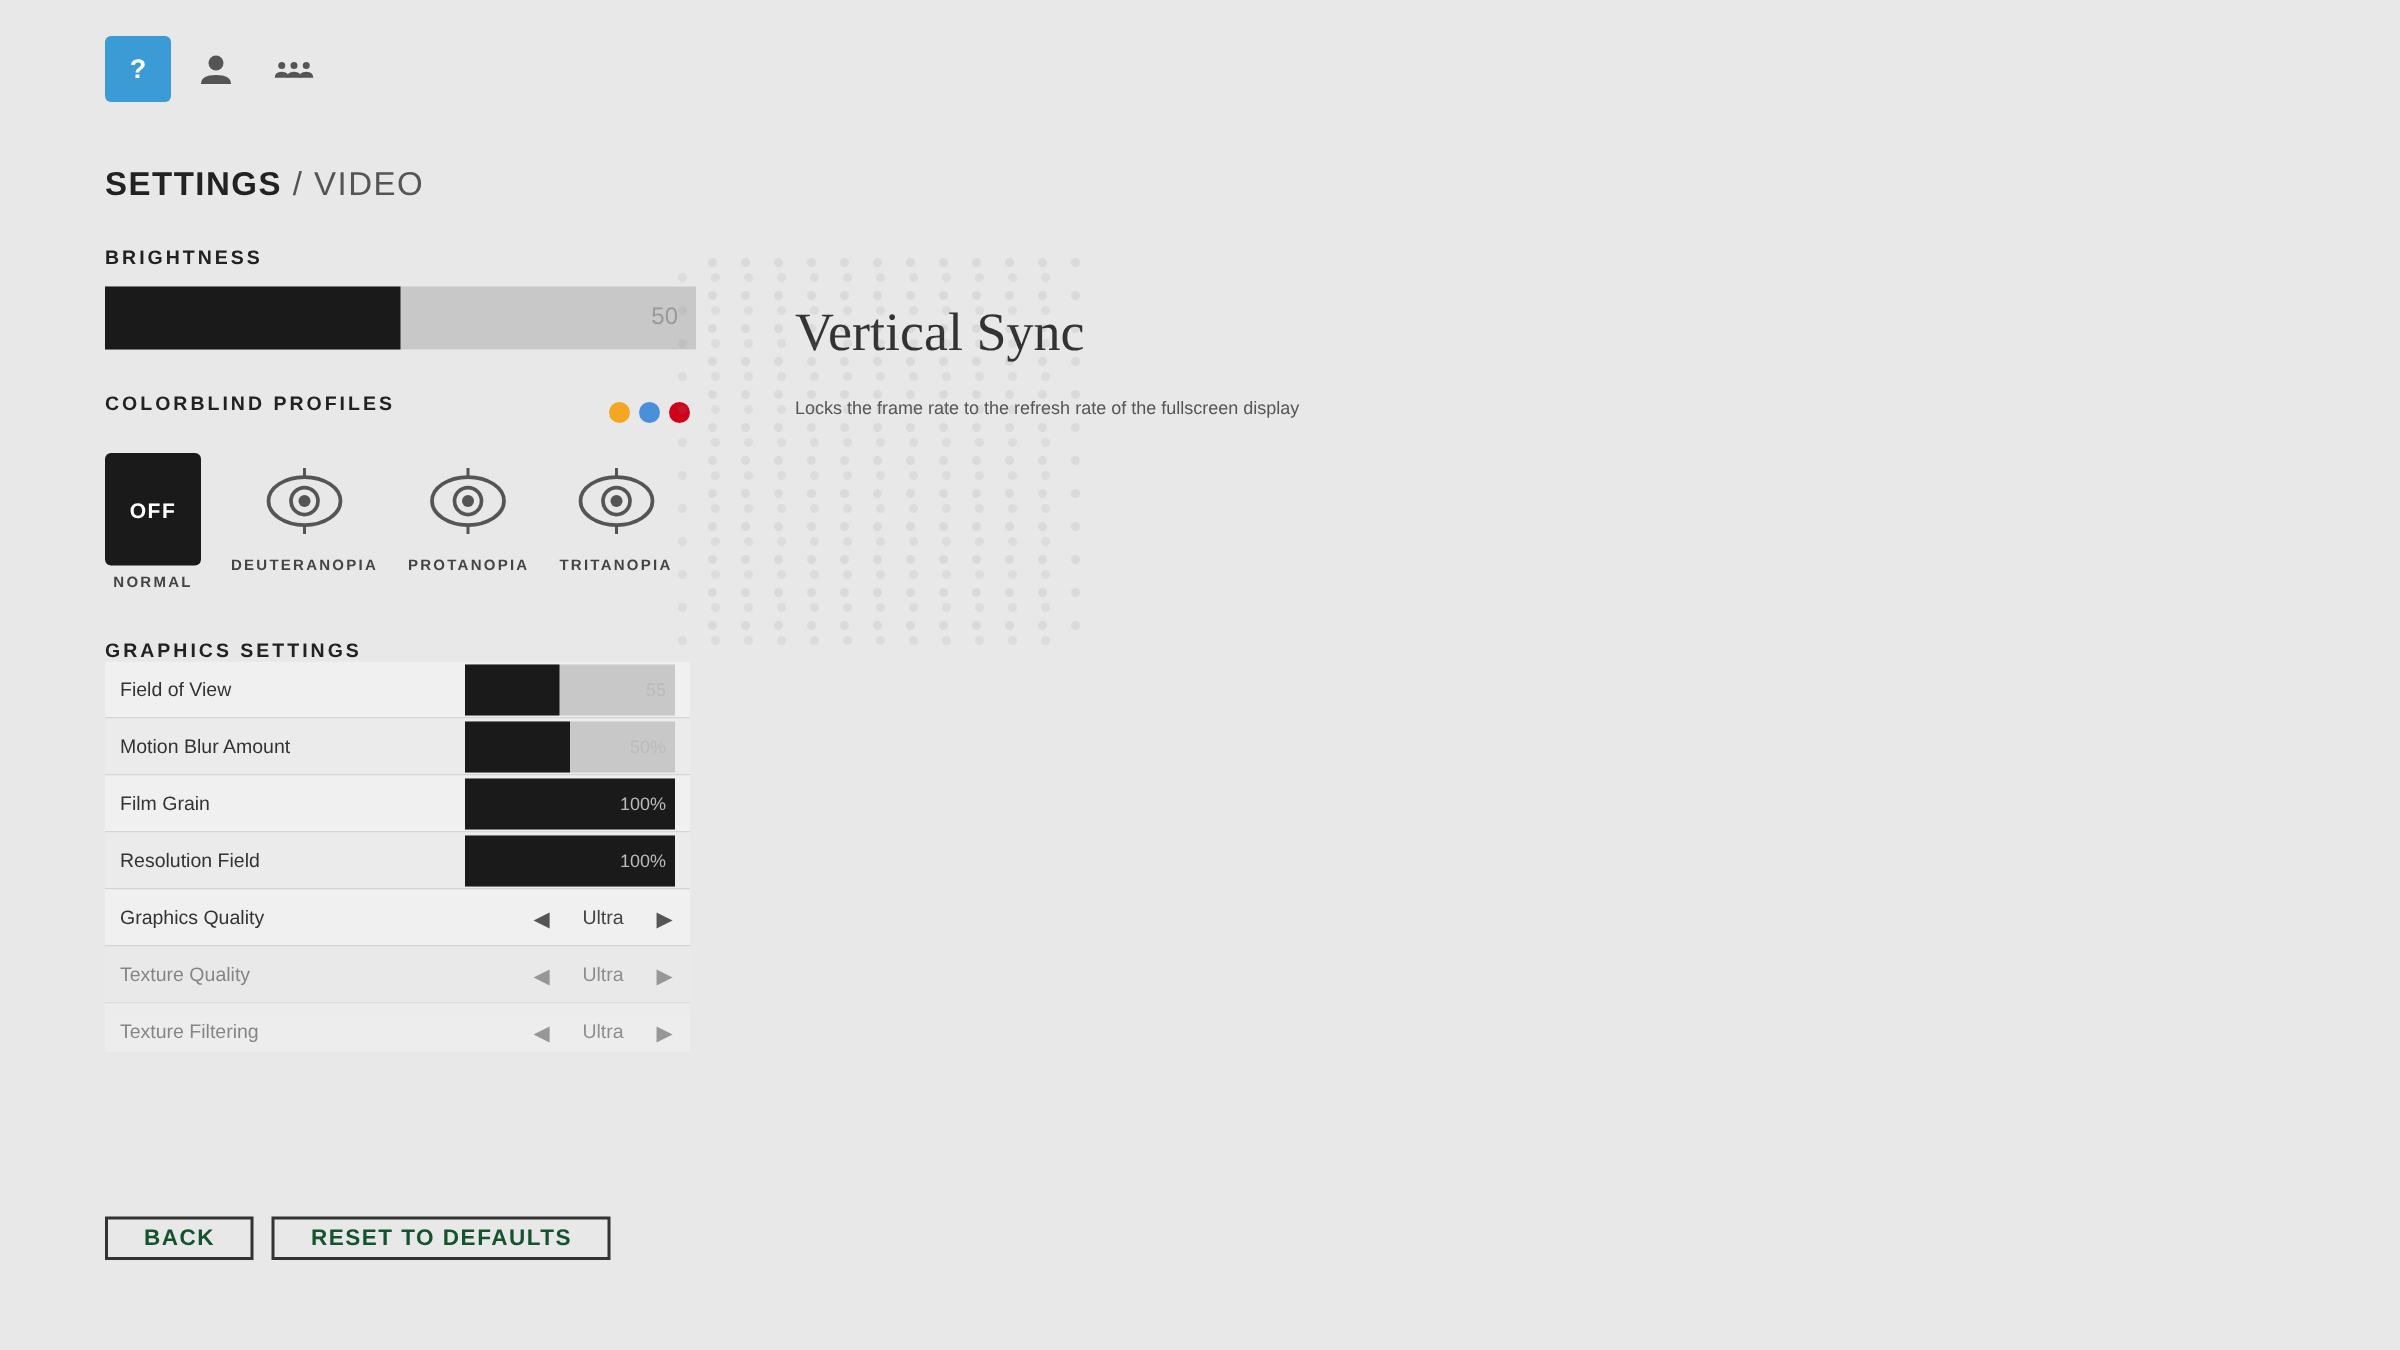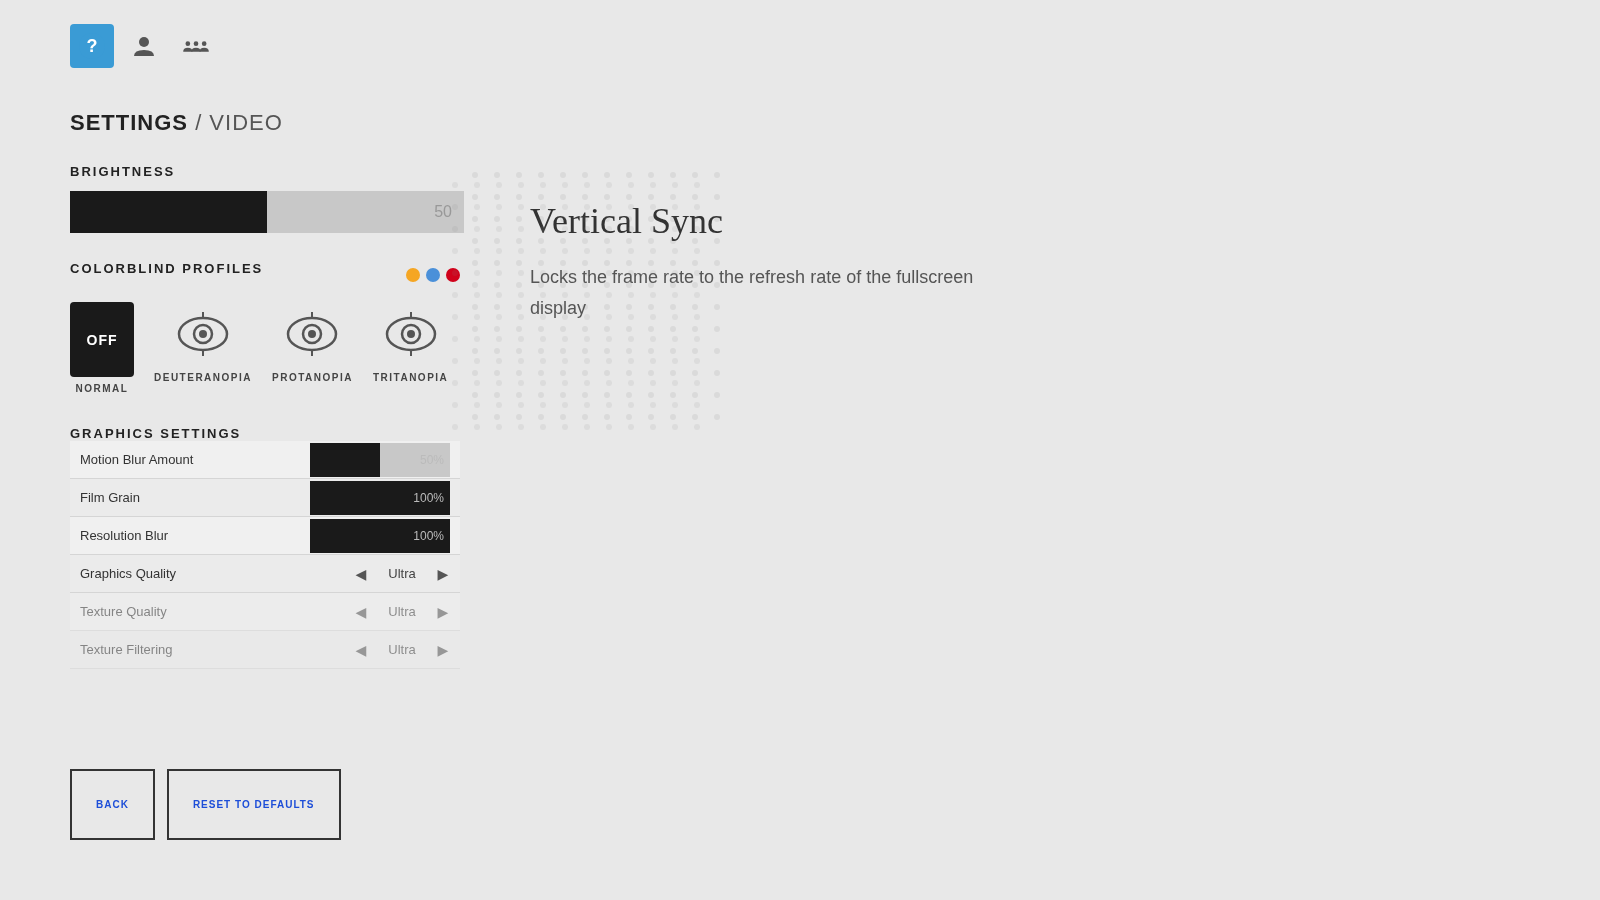--- a/index.html
+++ b/index.html
@@ -265,48 +265,48 @@
 
     .bottom-buttons {
       position: absolute;
       bottom: 60px;
       left: 70px;
       display: flex;
       gap: 12px;
     }
 
     .btn {
-      padding: 28px 24px;
-      font-size: 10px;
+      padding: 4px 24px;
+      font-size: 15px;
       font-weight: 600;
       letter-spacing: 1px;
       cursor: pointer;
       border: 2px solid #333;
       background: transparent;
-      color: #1d4ed8;
+      color: #14532d;
       text-transform: uppercase;
     }
 
     .right-panel {
       position: absolute;
       top: 200px;
       left: 530px;
       width: 500px;
     }
 
     .info-title {
       font-size: 36px;
       font-weight: 300;
       color: #333;
       margin-bottom: 20px;
       font-family: 'Georgia', serif;
     }
 
     .info-desc {
-      font-size: 18px;
+      font-size: 12px;
       color: #555;
       line-height: 1.7;
       font-weight: 300;
     }
 
     
     .dots-decoration {
       position: absolute;
       top: 180px;
       left: 500px;
@@ -425,39 +425,48 @@
       </div>
     </div>
   </div>
 
   <div class="graphics-section">
     <div class="section-label">GRAPHICS SETTINGS</div>
     <div class="settings-table-container">
 
       <div id="settings-rows">
           <div class="settings-row">
+            <div class="row-label">Field of View</div>
+            <div class="row-control">
+              <div class="slider-bar-container">
+                <div class="slider-bar-fill" style="width: 45%;"></div>
+                <span class="slider-bar-value">55</span>
+              </div>
+            </div>
+          </div>
+          <div class="settings-row">
             <div class="row-label">Motion Blur Amount</div>
             <div class="row-control">
               <div class="slider-bar-container">
                 <div class="slider-bar-fill" style="width: 50%;"></div>
                 <span class="slider-bar-value">50%</span>
               </div>
             </div>
           </div>
           <div class="settings-row">
             <div class="row-label">Film Grain</div>
             <div class="row-control">
               <div class="slider-bar-container">
                 <div class="slider-bar-fill" style="width: 100%;"></div>
                 <span class="slider-bar-value">100%</span>
               </div>
             </div>
           </div>
           <div class="settings-row">
-            <div class="row-label">Resolution Blur</div>
+            <div class="row-label">Resolution Field</div>
             <div class="row-control">
               <div class="slider-bar-container">
                 <div class="slider-bar-fill" style="width: 100%;"></div>
                 <span class="slider-bar-value">100%</span>
               </div>
             </div>
           </div>
           <div class="settings-row">
             <div class="row-label">Graphics Quality</div>
             <div class="row-control">

